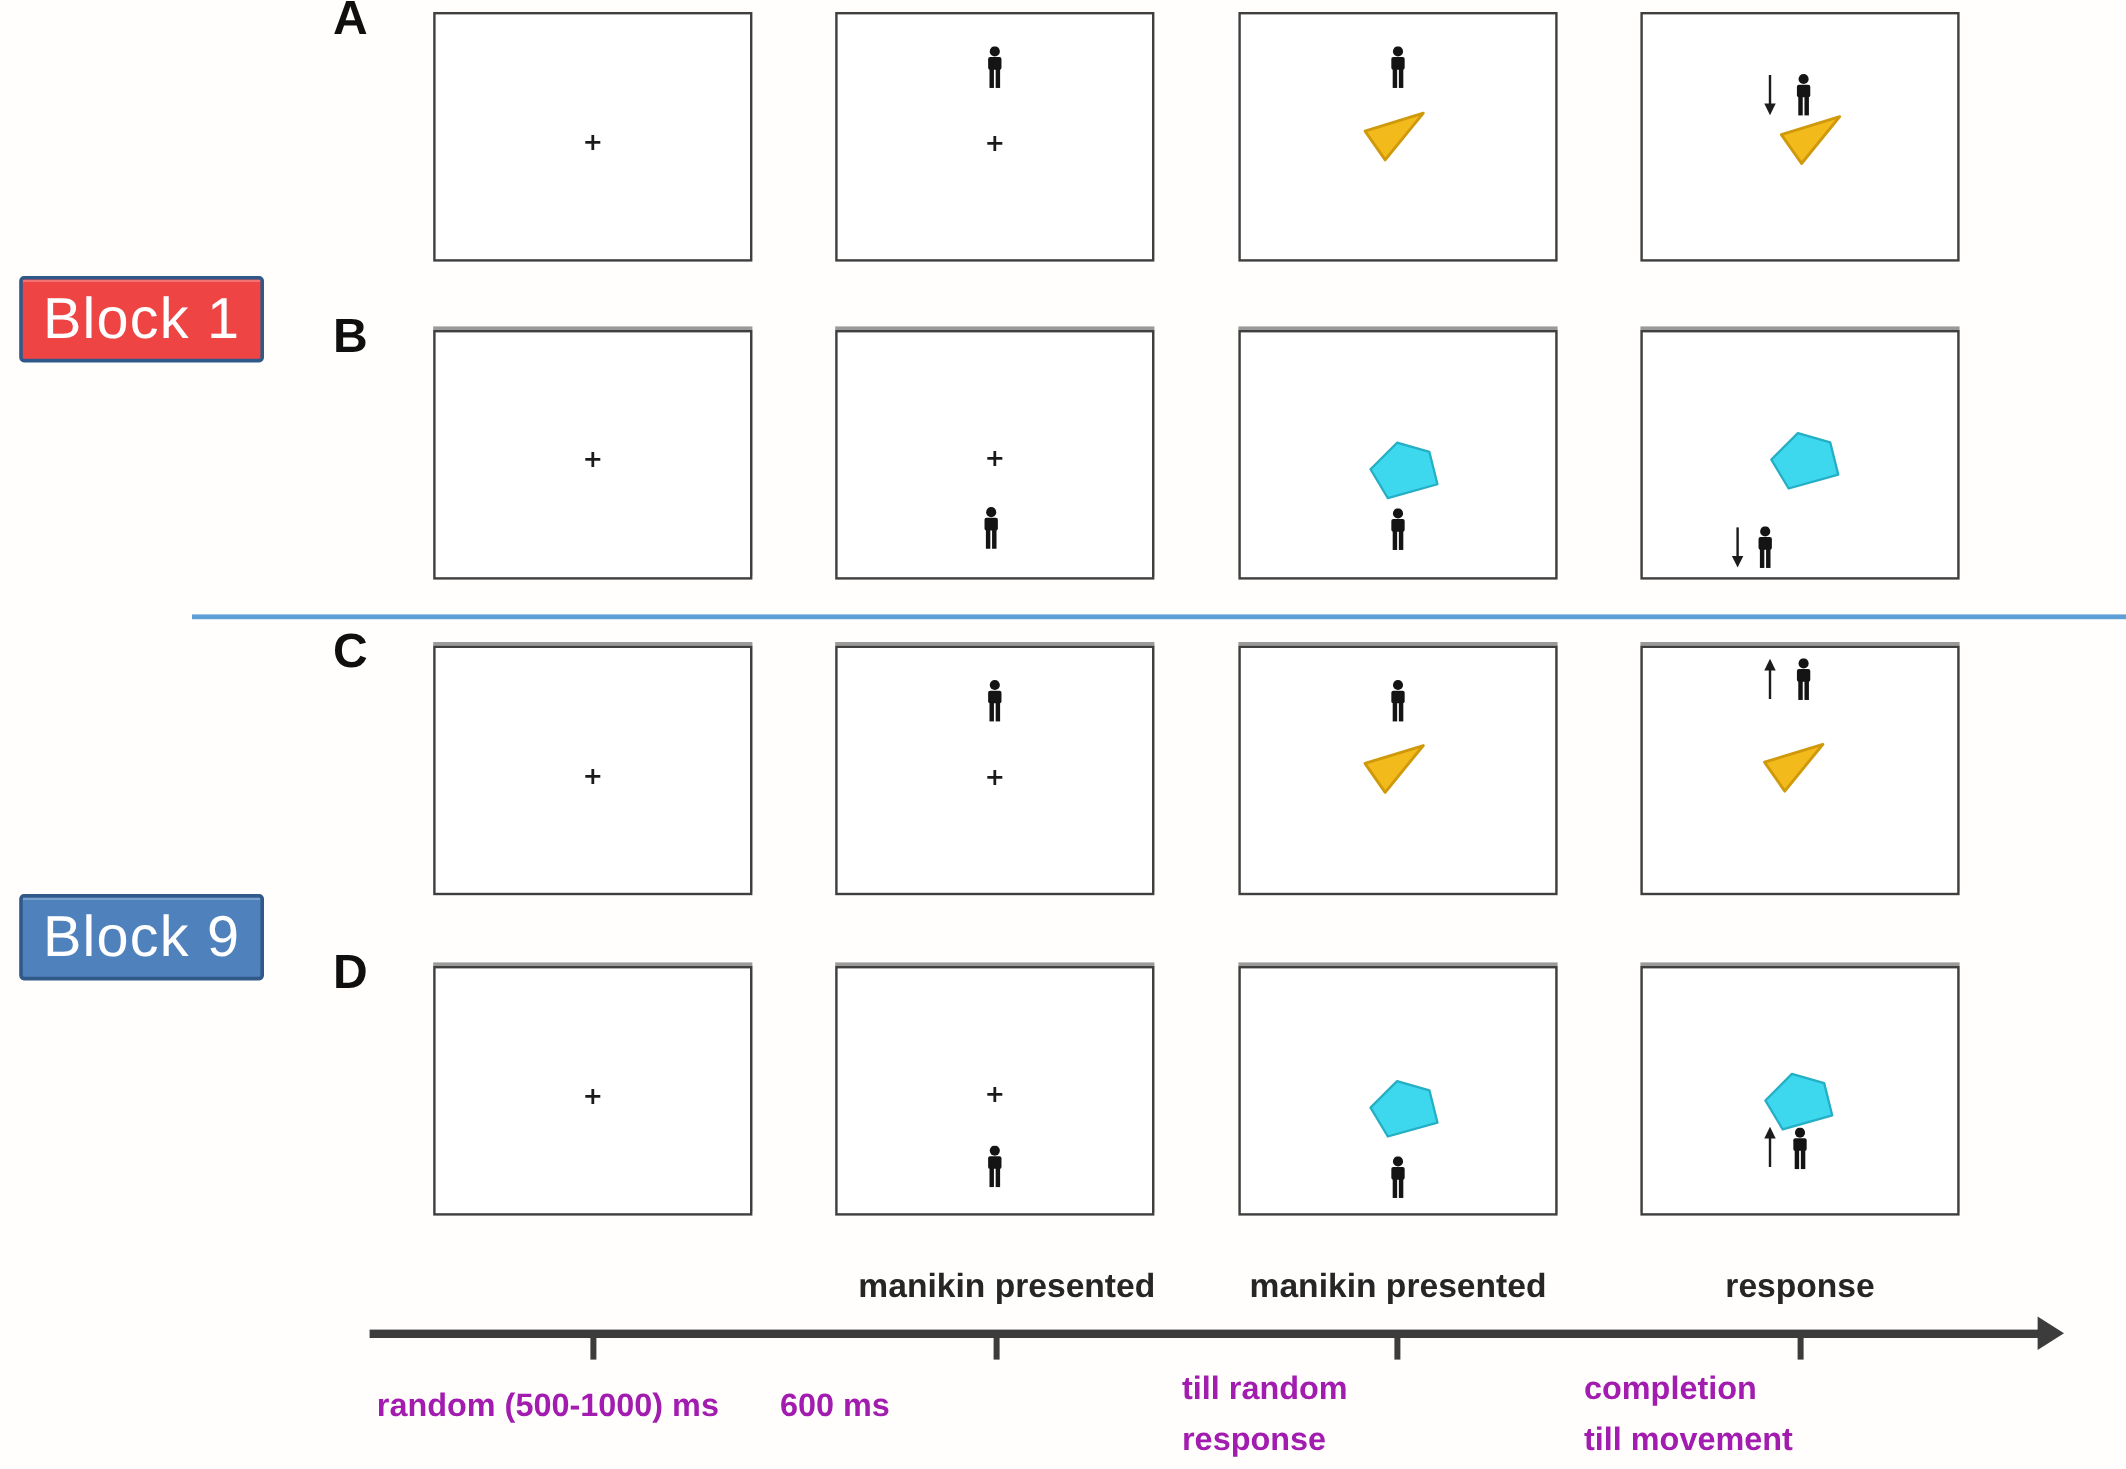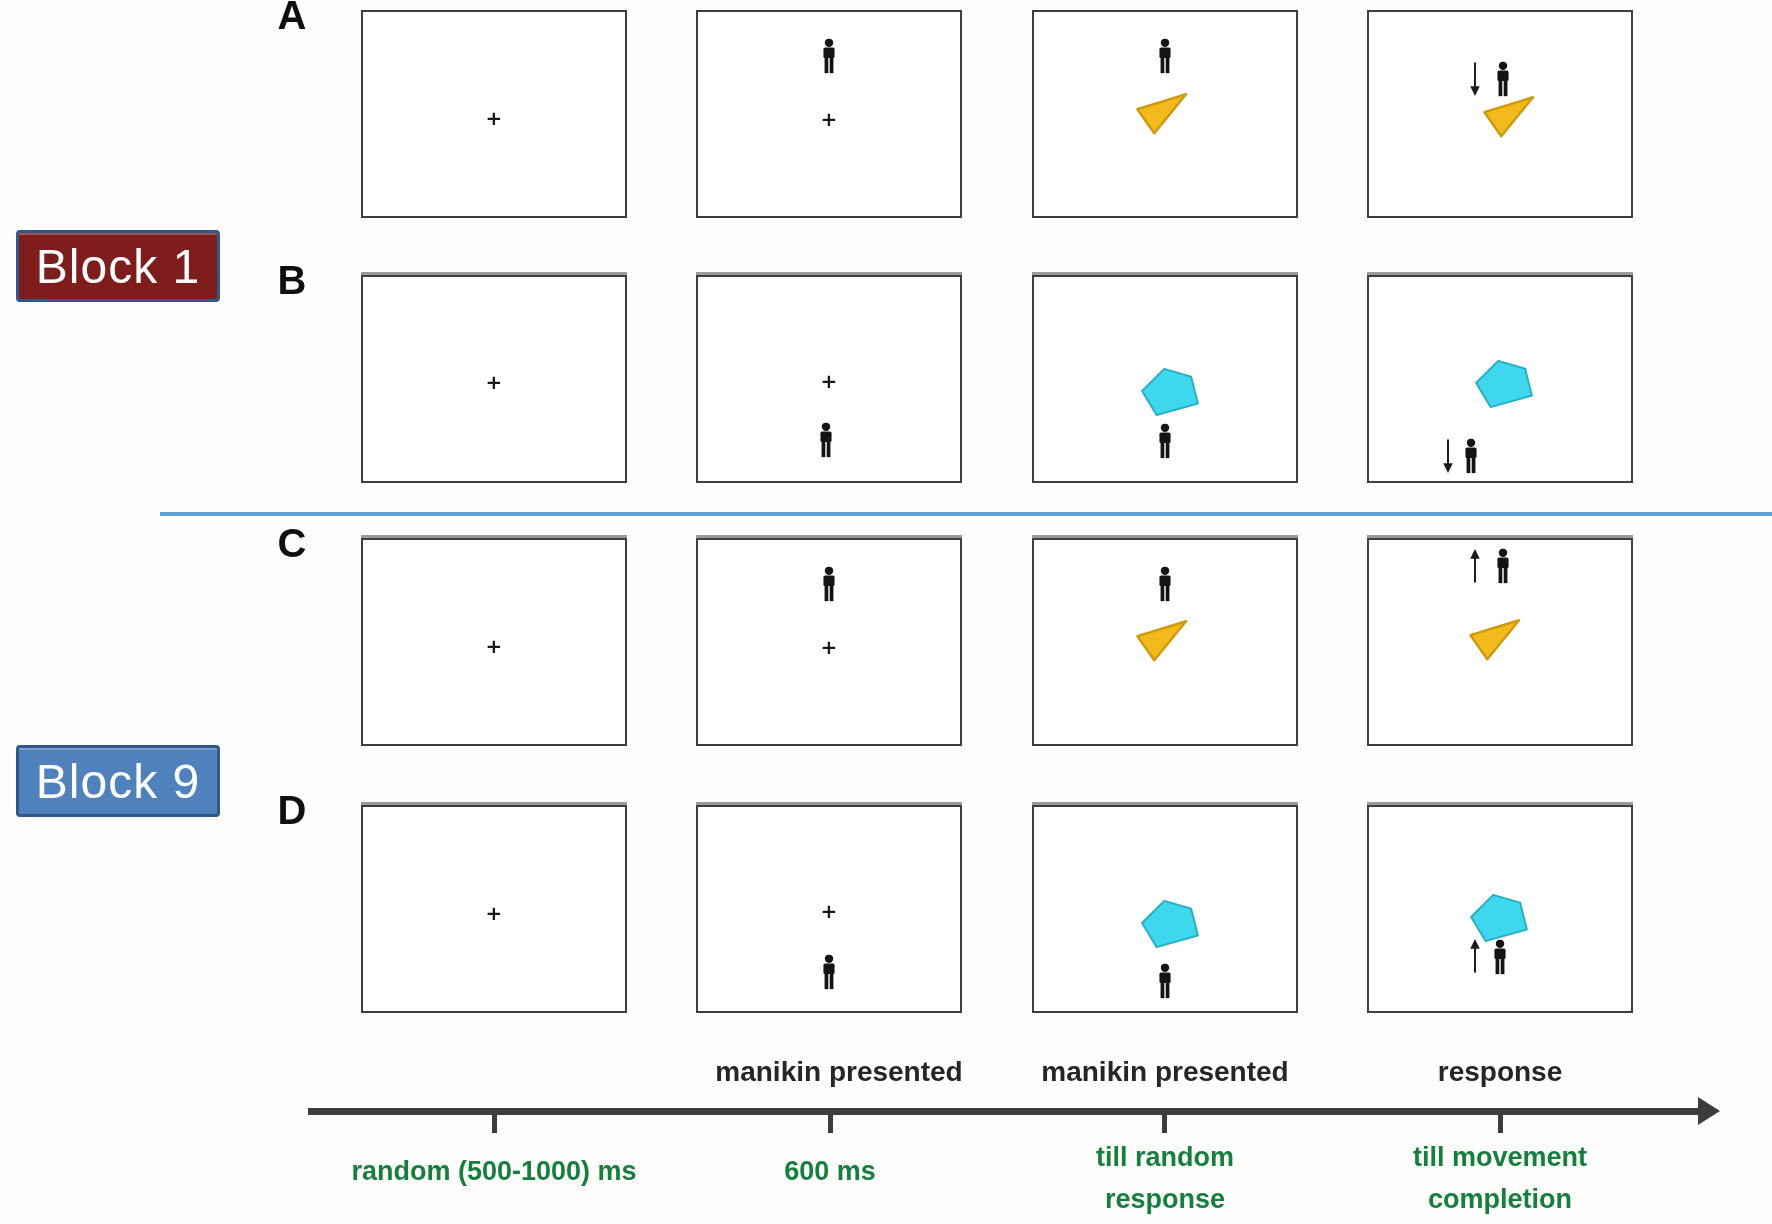--- a/index.html
+++ b/index.html
@@ -44,33 +44,33 @@
   .tl-head{
     position:absolute;left:1698px;top:1097px;width:0;height:0;
     border-left:22px solid #3C3C3C;border-top:14px solid transparent;border-bottom:14px solid transparent;
   }
   .tick{position:absolute;top:1112px;width:5px;height:21px;background:#3C3C3C;}
   .phase{
     position:absolute;top:1056px;width:340px;text-align:center;
     font-size:28px;font-weight:700;color:#262626;
   }
   .duration{
-    position:absolute;width:360px;text-align:center;
-    font-size:27px;line-height:42px;font-weight:700;color:#15803d;
+    position:absolute;width:360px;
+    font-size:27px;line-height:42px;font-weight:700;color:#a21caf;
   }
   .duration span{display:block;}
   .duration.two{top:1136px;}
   .duration.single{top:1150px;}
 </style>
 </head>
 <body>
 
 <div class="stage">
 
-  <div class="block-label" id="block1" style="background: #7f1d1d; border-color: rgb(48, 89, 138);">
+  <div class="block-label" id="block1" style="background: #ef4444; border-color: rgb(48, 89, 138);">
     <span>Block 1</span>
   </div>
   <div class="block-label" id="block2" style="background: rgb(79, 129, 189); border-color: rgb(48, 89, 138);">
     <span>Block 9</span>
   </div>
 
   <div class="separator" style="background: rgb(95, 159, 216);"></div>
 
   <div class="row-letter" style="top:-5px">A</div>
   <div class="row-letter" style="top:260px">B</div>
@@ -250,17 +250,17 @@
   </div>
   <div class="duration single" style="left:650px">
     <span>600 ms</span>
     <span></span>
   </div>
   <div class="duration two" style="left:985px">
     <span>till random</span>
     <span>response</span>
   </div>
   <div class="duration two" style="left:1320px">
+    <span>completion</span>
     <span>till movement</span>
-    <span>completion</span>
   </div>
 
 </div>
 
 </body></html>

